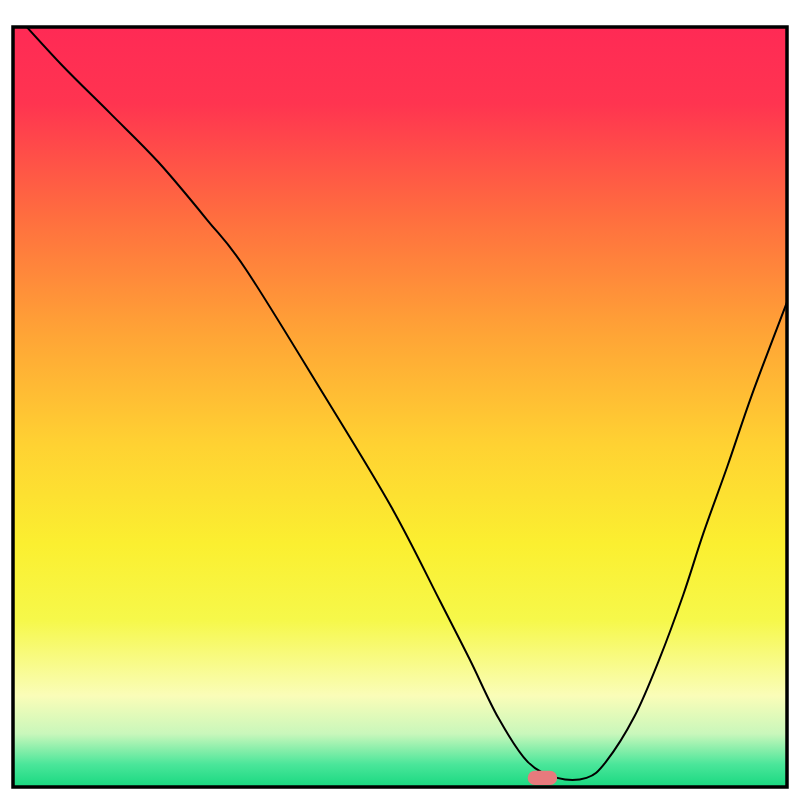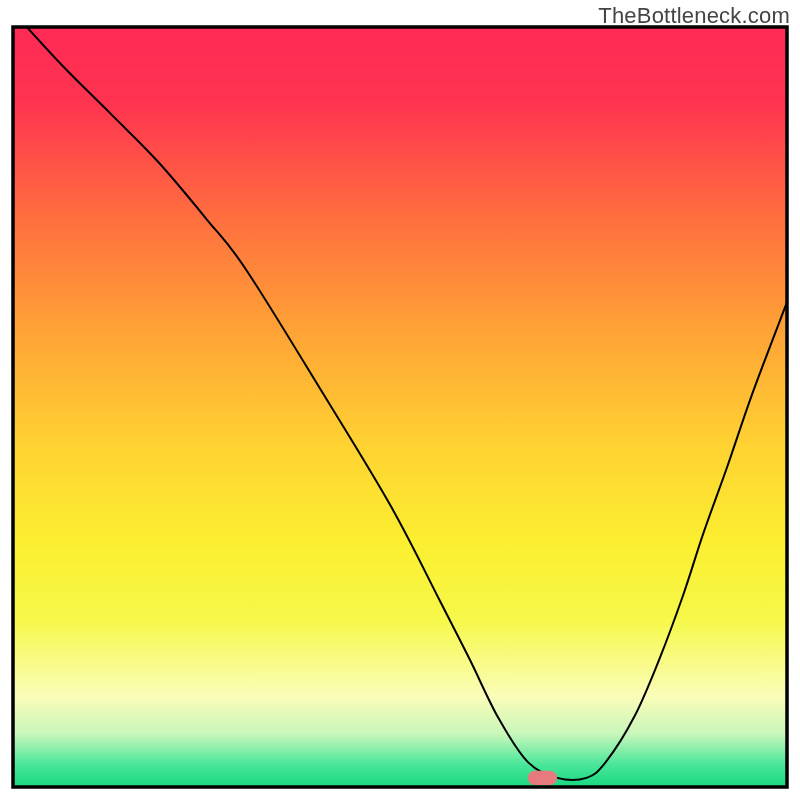--- a/index.html
+++ b/index.html
@@ -26,21 +26,20 @@
     z-index: 10;
   }
   svg {
     display: block;
   }
 </style>
 </head>
 <body>
 
 <div class="chart-container">
-  <div class="watermark">TheBottleneck.com</div>
 
   <svg id="chart-svg" width="800" height="800" viewBox="0 0 800 800">
     <defs>
       <linearGradient id="bg-grad" x1="0" y1="0" x2="0" y2="1">
           <stop offset="0%" stop-color="#ff2a55"></stop>
           <stop offset="10%" stop-color="#ff3450"></stop>
           <stop offset="25%" stop-color="#ff6e3f"></stop>
           <stop offset="40%" stop-color="#ffa336"></stop>
           <stop offset="55.00000000000001%" stop-color="#ffd232"></stop>
           <stop offset="68%" stop-color="#fbef30"></stop>

